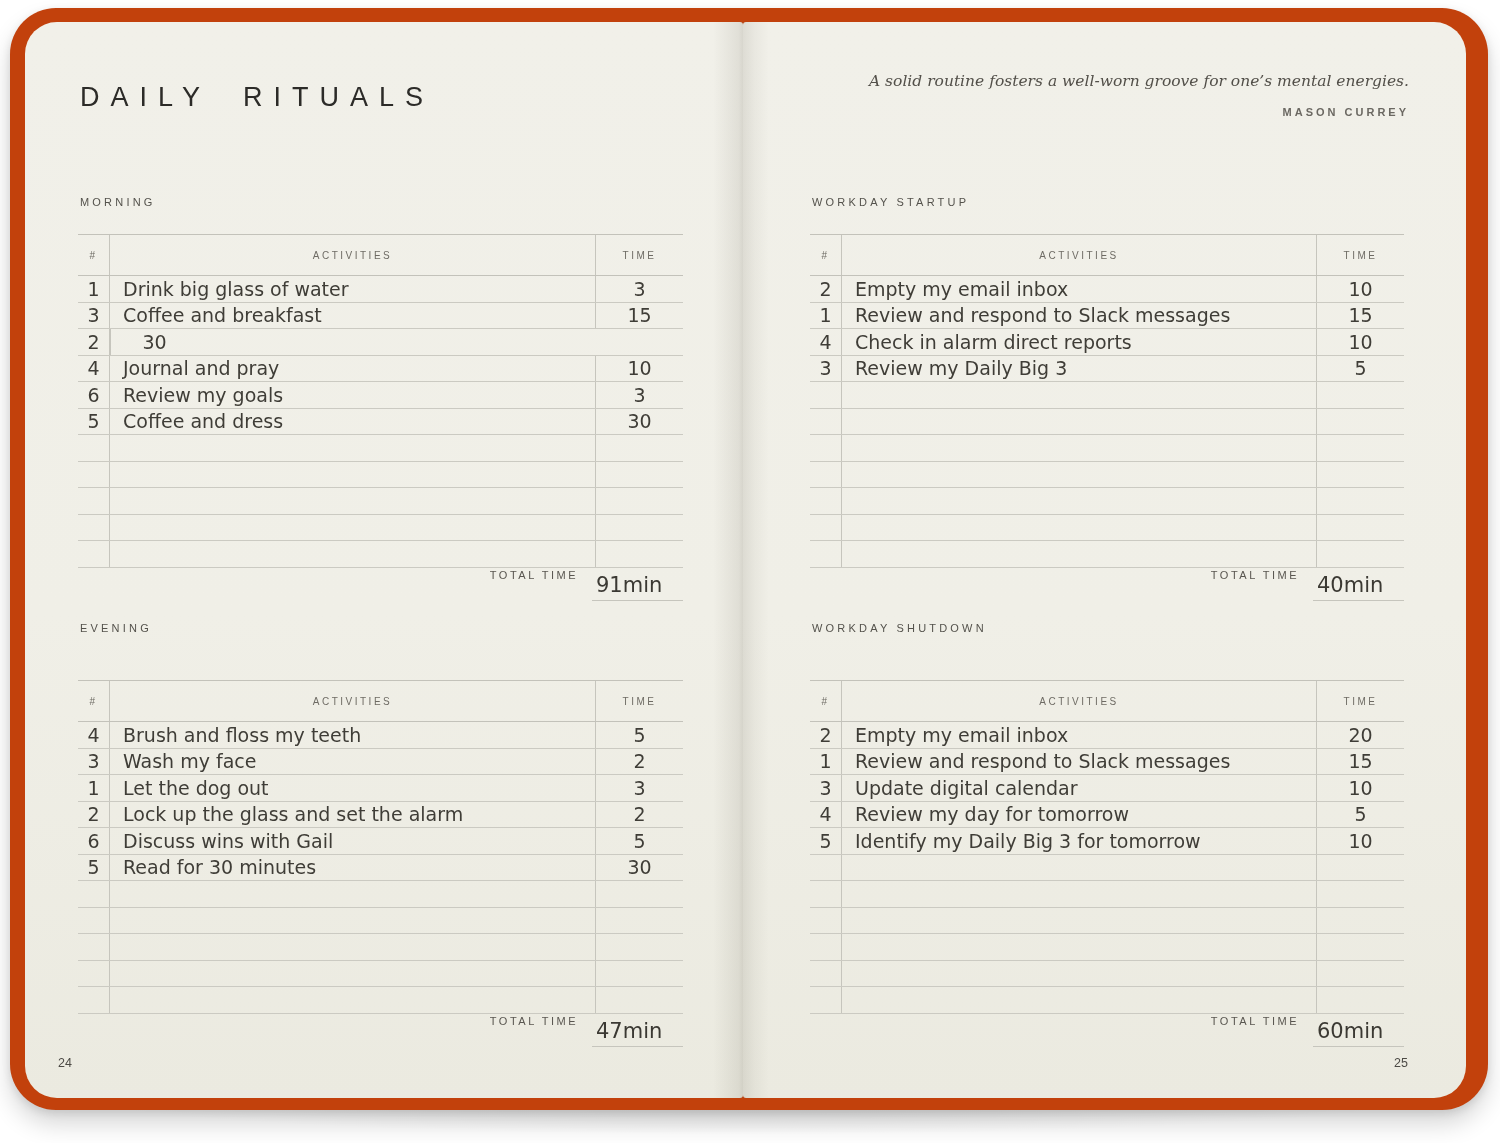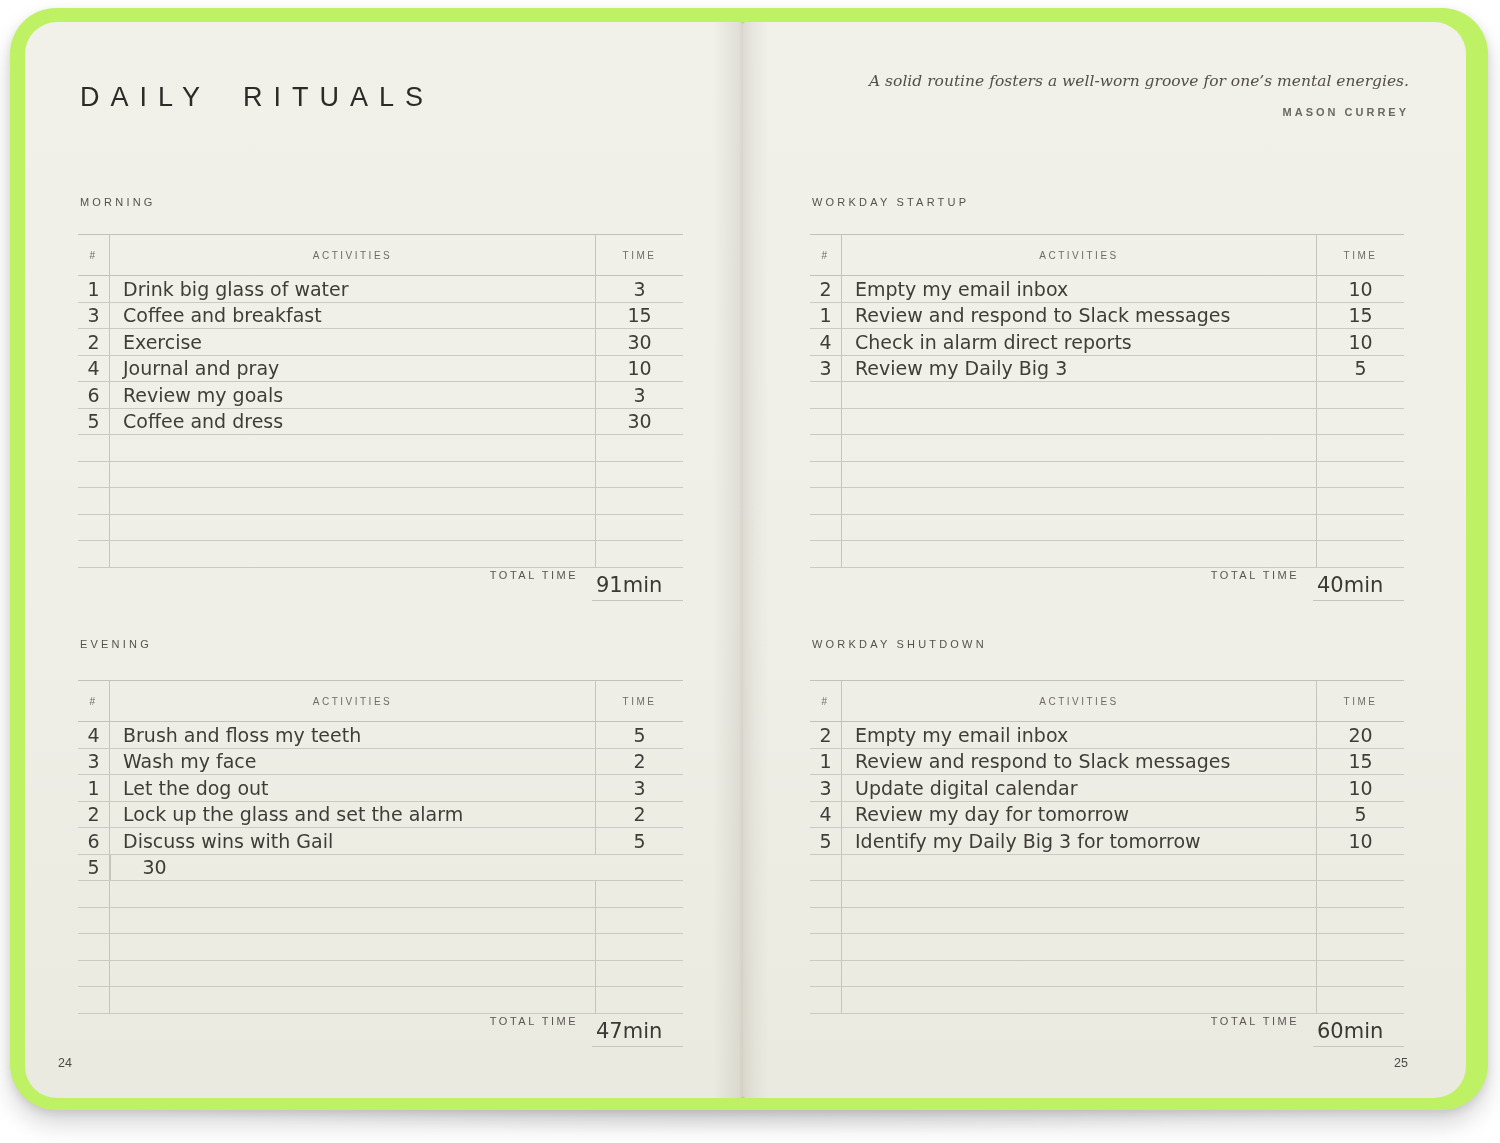--- a/index.html
+++ b/index.html
@@ -7,21 +7,21 @@
     width:1500px;height:1143px;position:relative;overflow:hidden;
     background:#ffffff;
     font-family:"Liberation Sans", sans-serif;
   }
   .floor-shadow{
     position:absolute;left:60px;top:1095px;width:1380px;height:40px;
     background:radial-gradient(ellipse at 50% 0%, rgba(0,0,0,0.10), rgba(0,0,0,0) 70%);
   }
   .book{
     position:absolute;left:10px;top:8px;width:1478px;height:1102px;
-    background:#bef264;border-radius:46px;
+    background:#c2410c;border-radius:46px;
     box-shadow:0 14px 24px rgba(0,0,0,0.16), 0 3px 8px rgba(0,0,0,0.10);
   }
   .page{
     position:absolute;top:14px;height:1076px;
     background:linear-gradient(180deg,#f1f0e9 0%,#f0efe7 55%,#ebeae0 100%);
   }
   .page-left{
     left:15px;width:718px;border-radius:32px 3px 3px 32px;
   }
   .page-left::after{
@@ -90,21 +90,21 @@
     font-family:cursive, "DejaVu Sans", sans-serif;
     font-size:21px;color:#3b3933;padding:0 0 3px 4px;margin-top:24px;
   }
   .pagenum{
     position:absolute;top:1034px;font-size:12.5px;color:#4c4a45;
   }
   .pagenum.left{left:33px;}
   .pagenum.right{right:58px;}
   
   .lbl-top{top:174px;} .tbl-top{top:212px;} .tot-top{top:537px;}
-  .lbl-bot{top:616px;text-align:center;} .tbl-bot{top:658px;} .tot-bot{top:983px;}
+  .lbl-bot{top:600px;text-align:center;} .tbl-bot{top:658px;} .tot-bot{top:983px;}
 </style>
 </head>
 <body>
 
 <div class="floor-shadow"></div>
 
 <div class="book">
 
   <div class="page page-left">
 
@@ -122,21 +122,20 @@
         <div class="c-act hw">Drink big glass of water</div>
         <div class="c-time hw">3</div>
       </div>
       <div class="trow">
         <div class="c-num hw">3</div>
         <div class="c-act hw">Coffee and breakfast</div>
         <div class="c-time hw">15</div>
       </div>
       <div class="trow">
         <div class="c-num hw">2</div>
-        <div class="c-act hw">Exercise</div>
         <div class="c-time hw">30</div>
       </div>
       <div class="trow">
         <div class="c-num hw">4</div>
         <div class="c-act hw">Journal and pray</div>
         <div class="c-time hw">10</div>
       </div>
       <div class="trow">
         <div class="c-num hw">6</div>
         <div class="c-act hw">Review my goals</div>
@@ -205,20 +204,21 @@
         <div class="c-act hw">Lock up the glass and set the alarm</div>
         <div class="c-time hw">2</div>
       </div>
       <div class="trow">
         <div class="c-num hw">6</div>
         <div class="c-act hw">Discuss wins with Gail</div>
         <div class="c-time hw">5</div>
       </div>
       <div class="trow">
         <div class="c-num hw">5</div>
+        <div class="c-act hw">Read for 30 minutes</div>
         <div class="c-time hw">30</div>
       </div>
       <div class="trow">
           <div class="c-num"></div>
           <div class="c-act"></div>
           <div class="c-time"></div>
         </div>
       <div class="trow">
           <div class="c-num"></div>
           <div class="c-act"></div>

